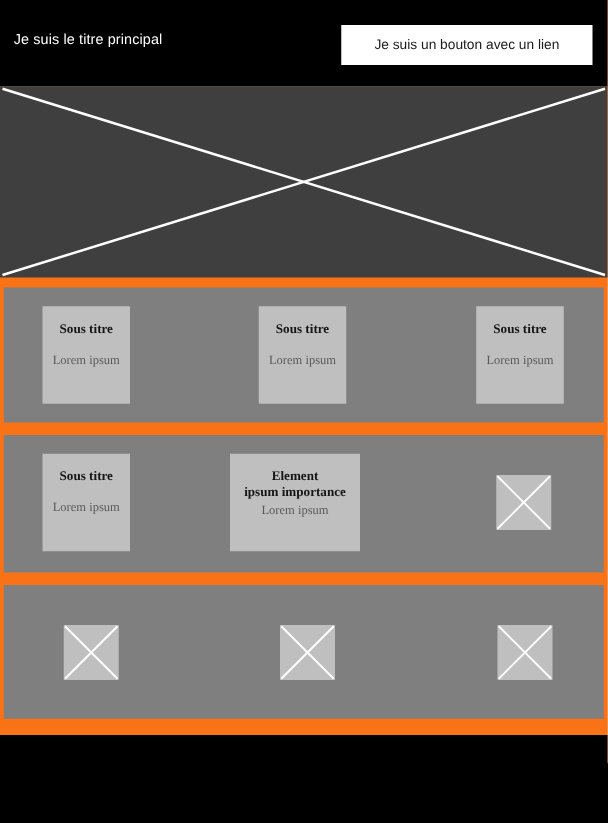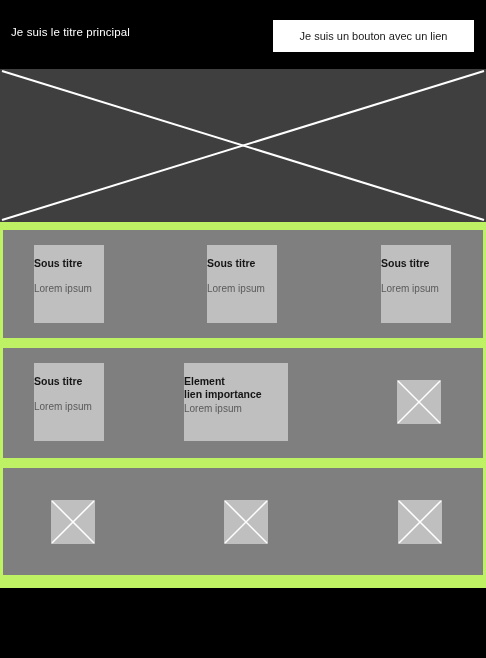--- a/index.html
+++ b/index.html
@@ -10,21 +10,21 @@
     width: 486px;
     height: 658px;
     background: #ffffff;
     font-family: "Liberation Sans", sans-serif;
     overflow: hidden;
   }
   .page {
     position: relative;
     width: 486px;
     height: 658px;
-    background: #bef264;
+    background: #f97316;
   }
 
   
   .header {
     position: absolute;
     left: 0;
     top: 0;
     width: 486px;
     height: 69px;
     background: #000000;
@@ -91,22 +91,23 @@
     height: 100%;
   }
 
   
   .card {
     position: absolute;
     background: #bfbfbf;
     box-sizing: border-box;
     display: flex;
     flex-direction: column;
-    align-items: flex-start;
+    align-items: center;
     padding-top: 12px;
+    font-family: Liberation Serif, serif;
   }
   .card-title {
     font-size: 10.5px;
     color: #151515;
     font-weight: 600;
     line-height: 13px;
     text-align: center;
     white-space: nowrap;
   }
   .card-body {
@@ -195,21 +196,21 @@
   <div class="band band-2">
     <div class="band-inner">
 
       <div class="card c-r2a">
         <div class="card-title">Sous titre</div>
         <div class="card-body">Lorem ipsum</div>
       </div>
 
       <div class="card c-r2b">
         <div class="card-title">Element</div>
-        <div class="card-title">lien importance</div>
+        <div class="card-title">ipsum importance</div>
         <div class="card-body tight">Lorem ipsum</div>
       </div>
 
       <div class="imgbox i-r2">
         <svg viewBox="0 0 44 44" preserveAspectRatio="none">
           <line x1="1" y1="1" x2="43" y2="43" stroke="#ffffff" stroke-width="1.5"></line>
           <line x1="43" y1="1" x2="1" y2="43" stroke="#ffffff" stroke-width="1.5"></line>
         </svg>
       </div>
 

